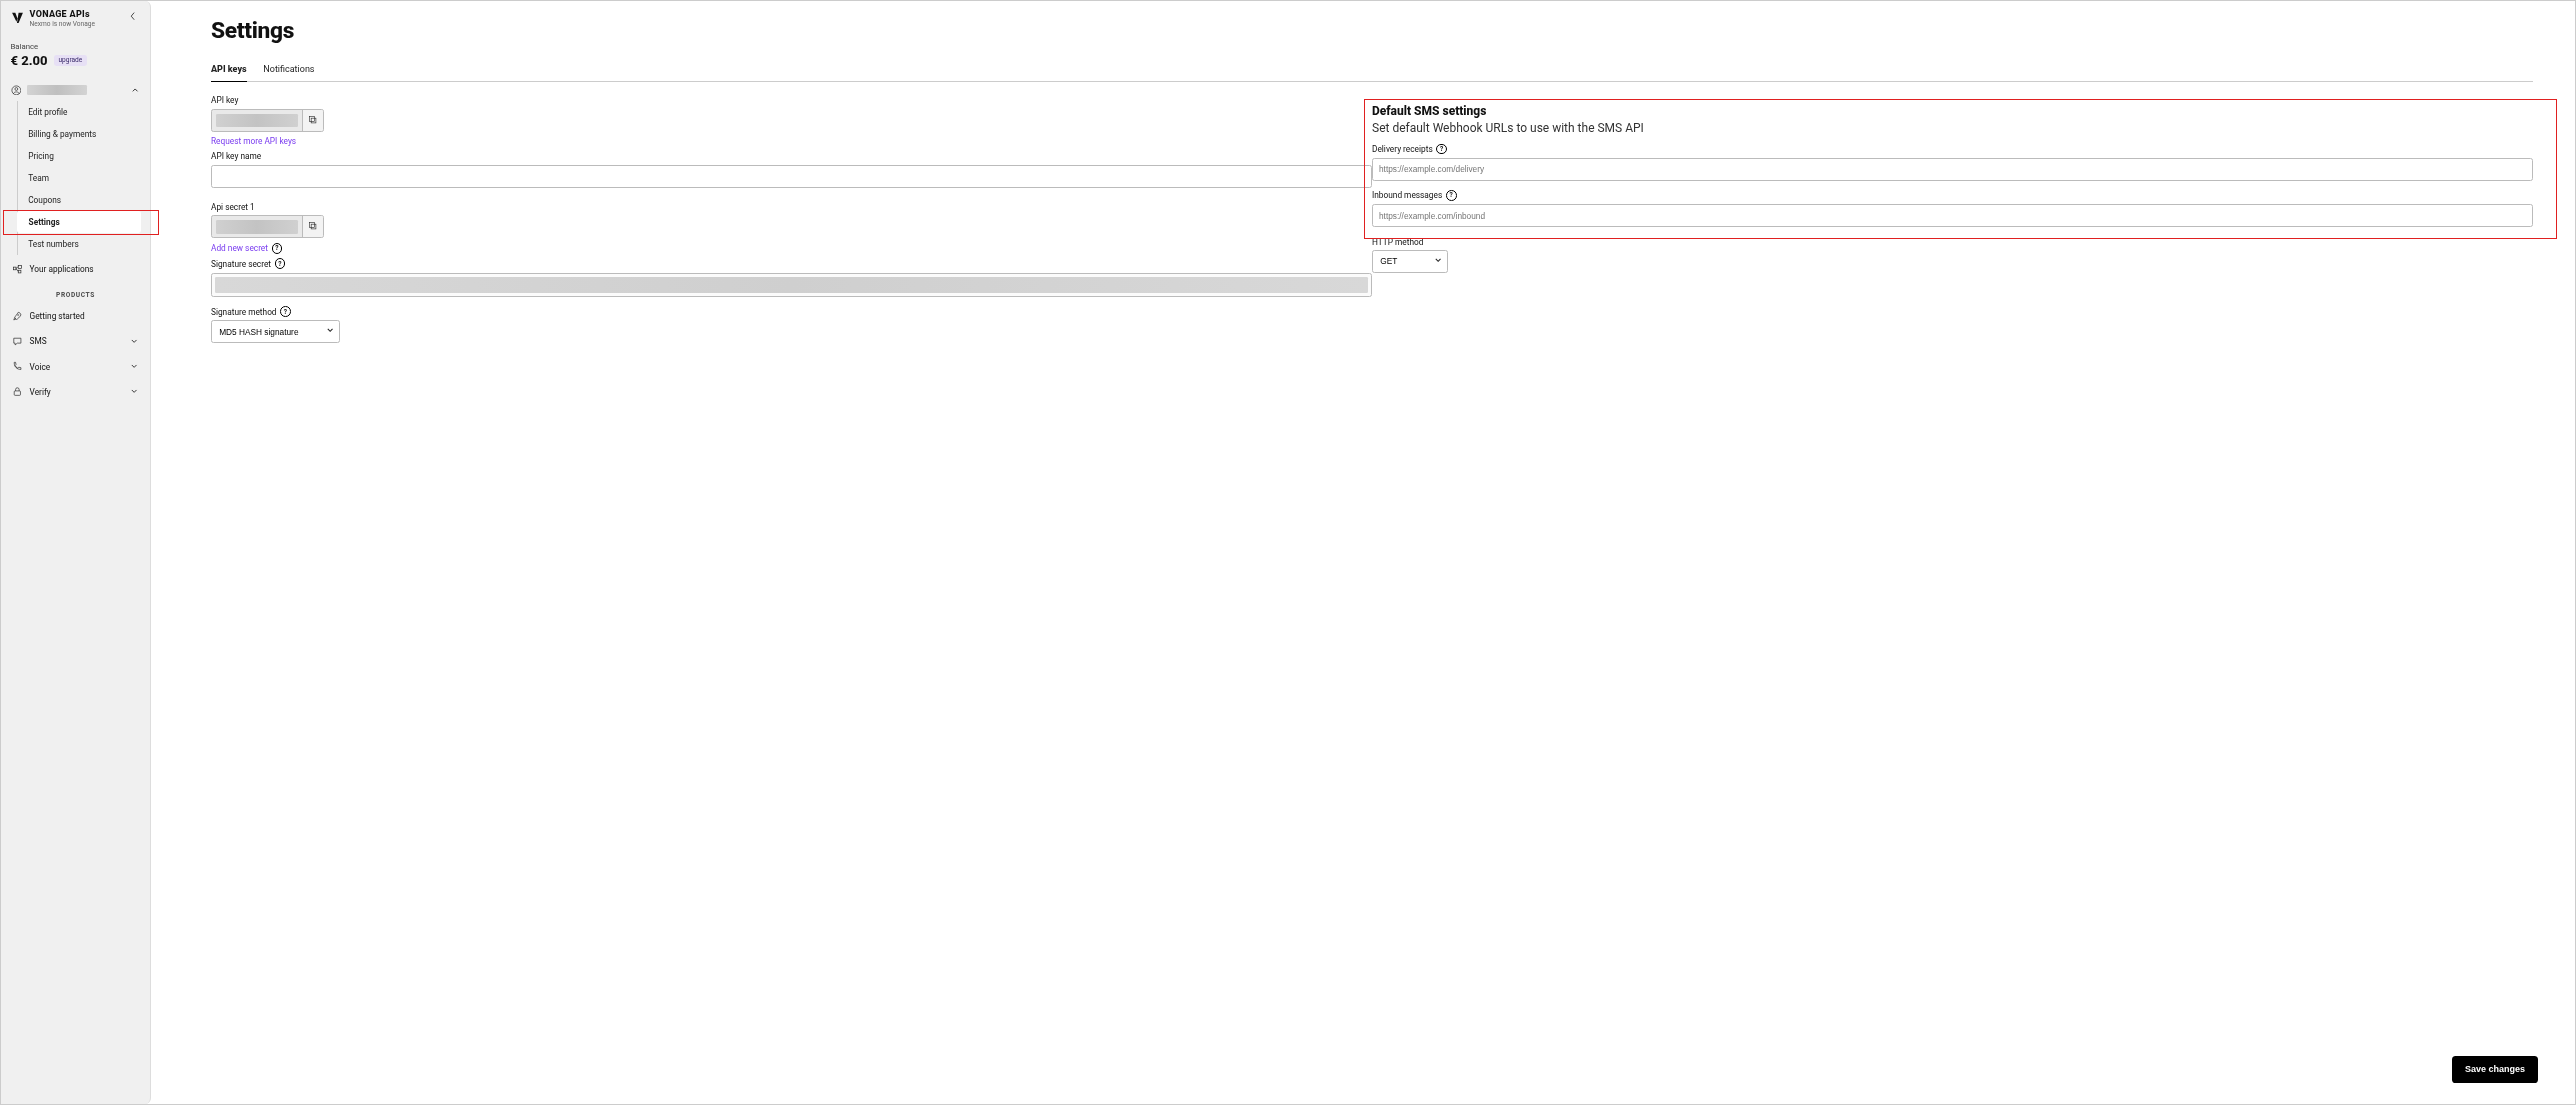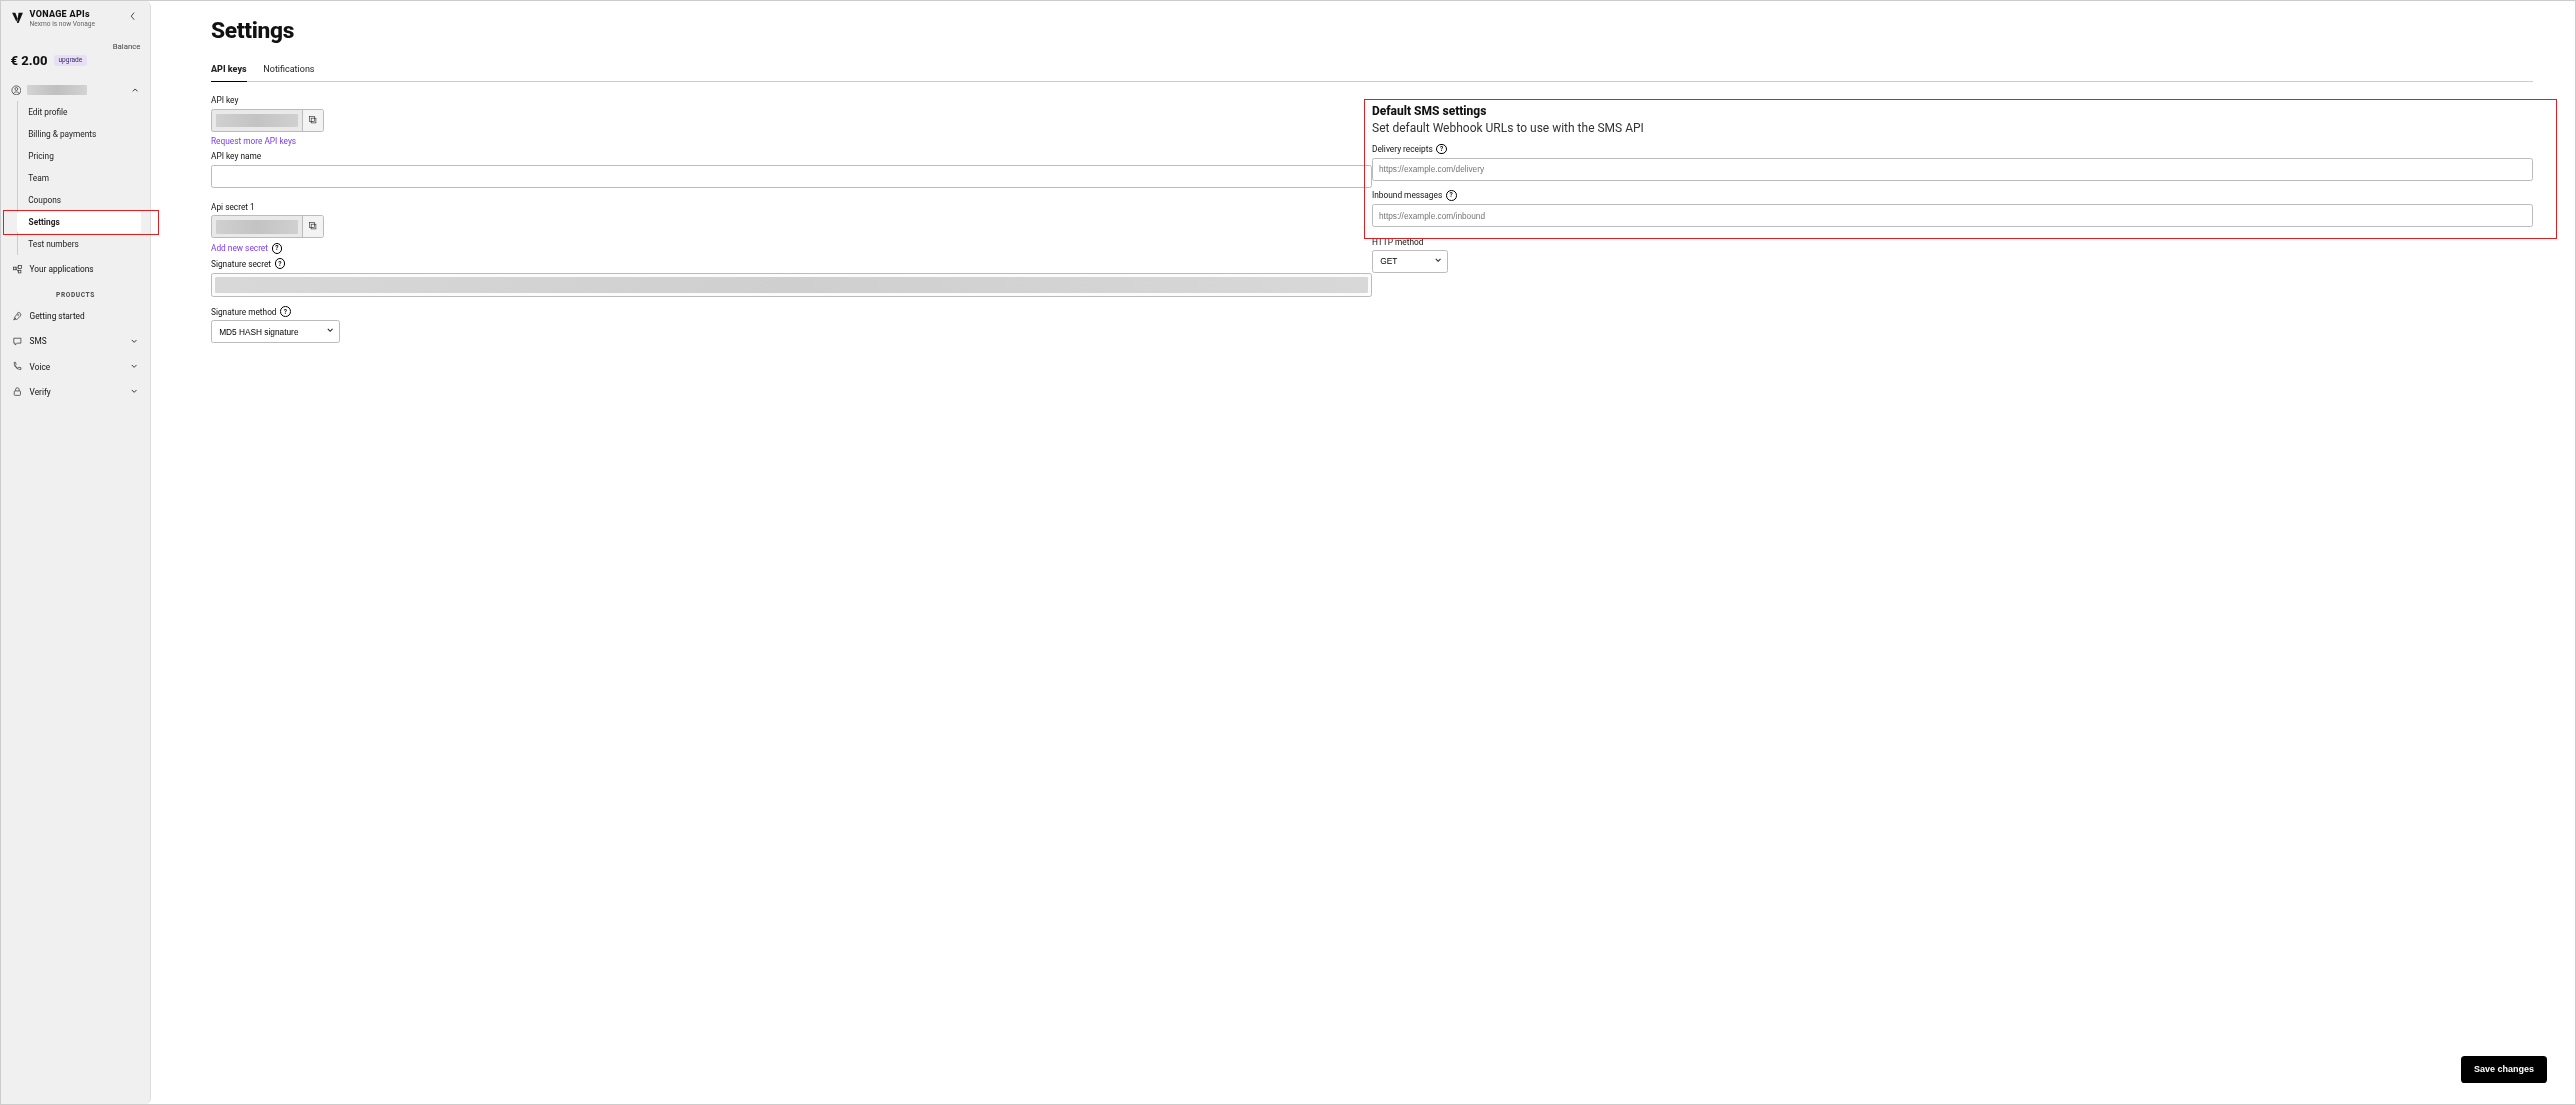--- a/index.html
+++ b/index.html
@@ -44,21 +44,21 @@
   }
   .brand-title { font-weight: 800; letter-spacing: 0.3px; font-size: 9px; }
   .brand-sub { font-size: 6.6px; color: #666; margin-top: 1.2px; }
   .collapse-btn {
     width: 14.3px; height: 14.3px;
     display:flex;align-items:center;justify-content:center;
     cursor:pointer;
     color:#333;
   }
 
-  .balance-block { margin-top: 10.7px; text-align: right; }
+  .balance-block { margin-top: 10.7px; }
   .balance-label { font-size: 7.8px; color: #444; }
   .balance-row { display:flex; align-items:center; gap:6px; margin-top:2.4px;}
   .balance-amount { font-size: 13px; font-weight: 800; }
   .upgrade-pill {
     background: #e7e0f5;
     color: #3a2a6a;
     border-radius: 2.4px;
     padding: 1.2px 4.8px;
     font-size: 6.6px;
     cursor:pointer;
@@ -241,21 +241,21 @@
     display:inline-flex;align-items:center;justify-content:center;
     font-size:6.6px;font-weight:700;
   }
 
   .gap8 { margin-top:4.8px;}
   .gap16 { margin-top:9.5px;}
   .gap24 { margin-top:14.3px;}
 
   .save-btn {
     position:absolute;
-    right: 28px; bottom: 21.5px;
+    right: 37px; bottom: 21.5px;
     background:#000;color:#fff;
     border:none;border-radius:3.6px;
     padding: 8.3px 13px;
     font-size:9px;font-weight:700;
     cursor:pointer;
   }
 </style>
 </head>
 <body>
 

